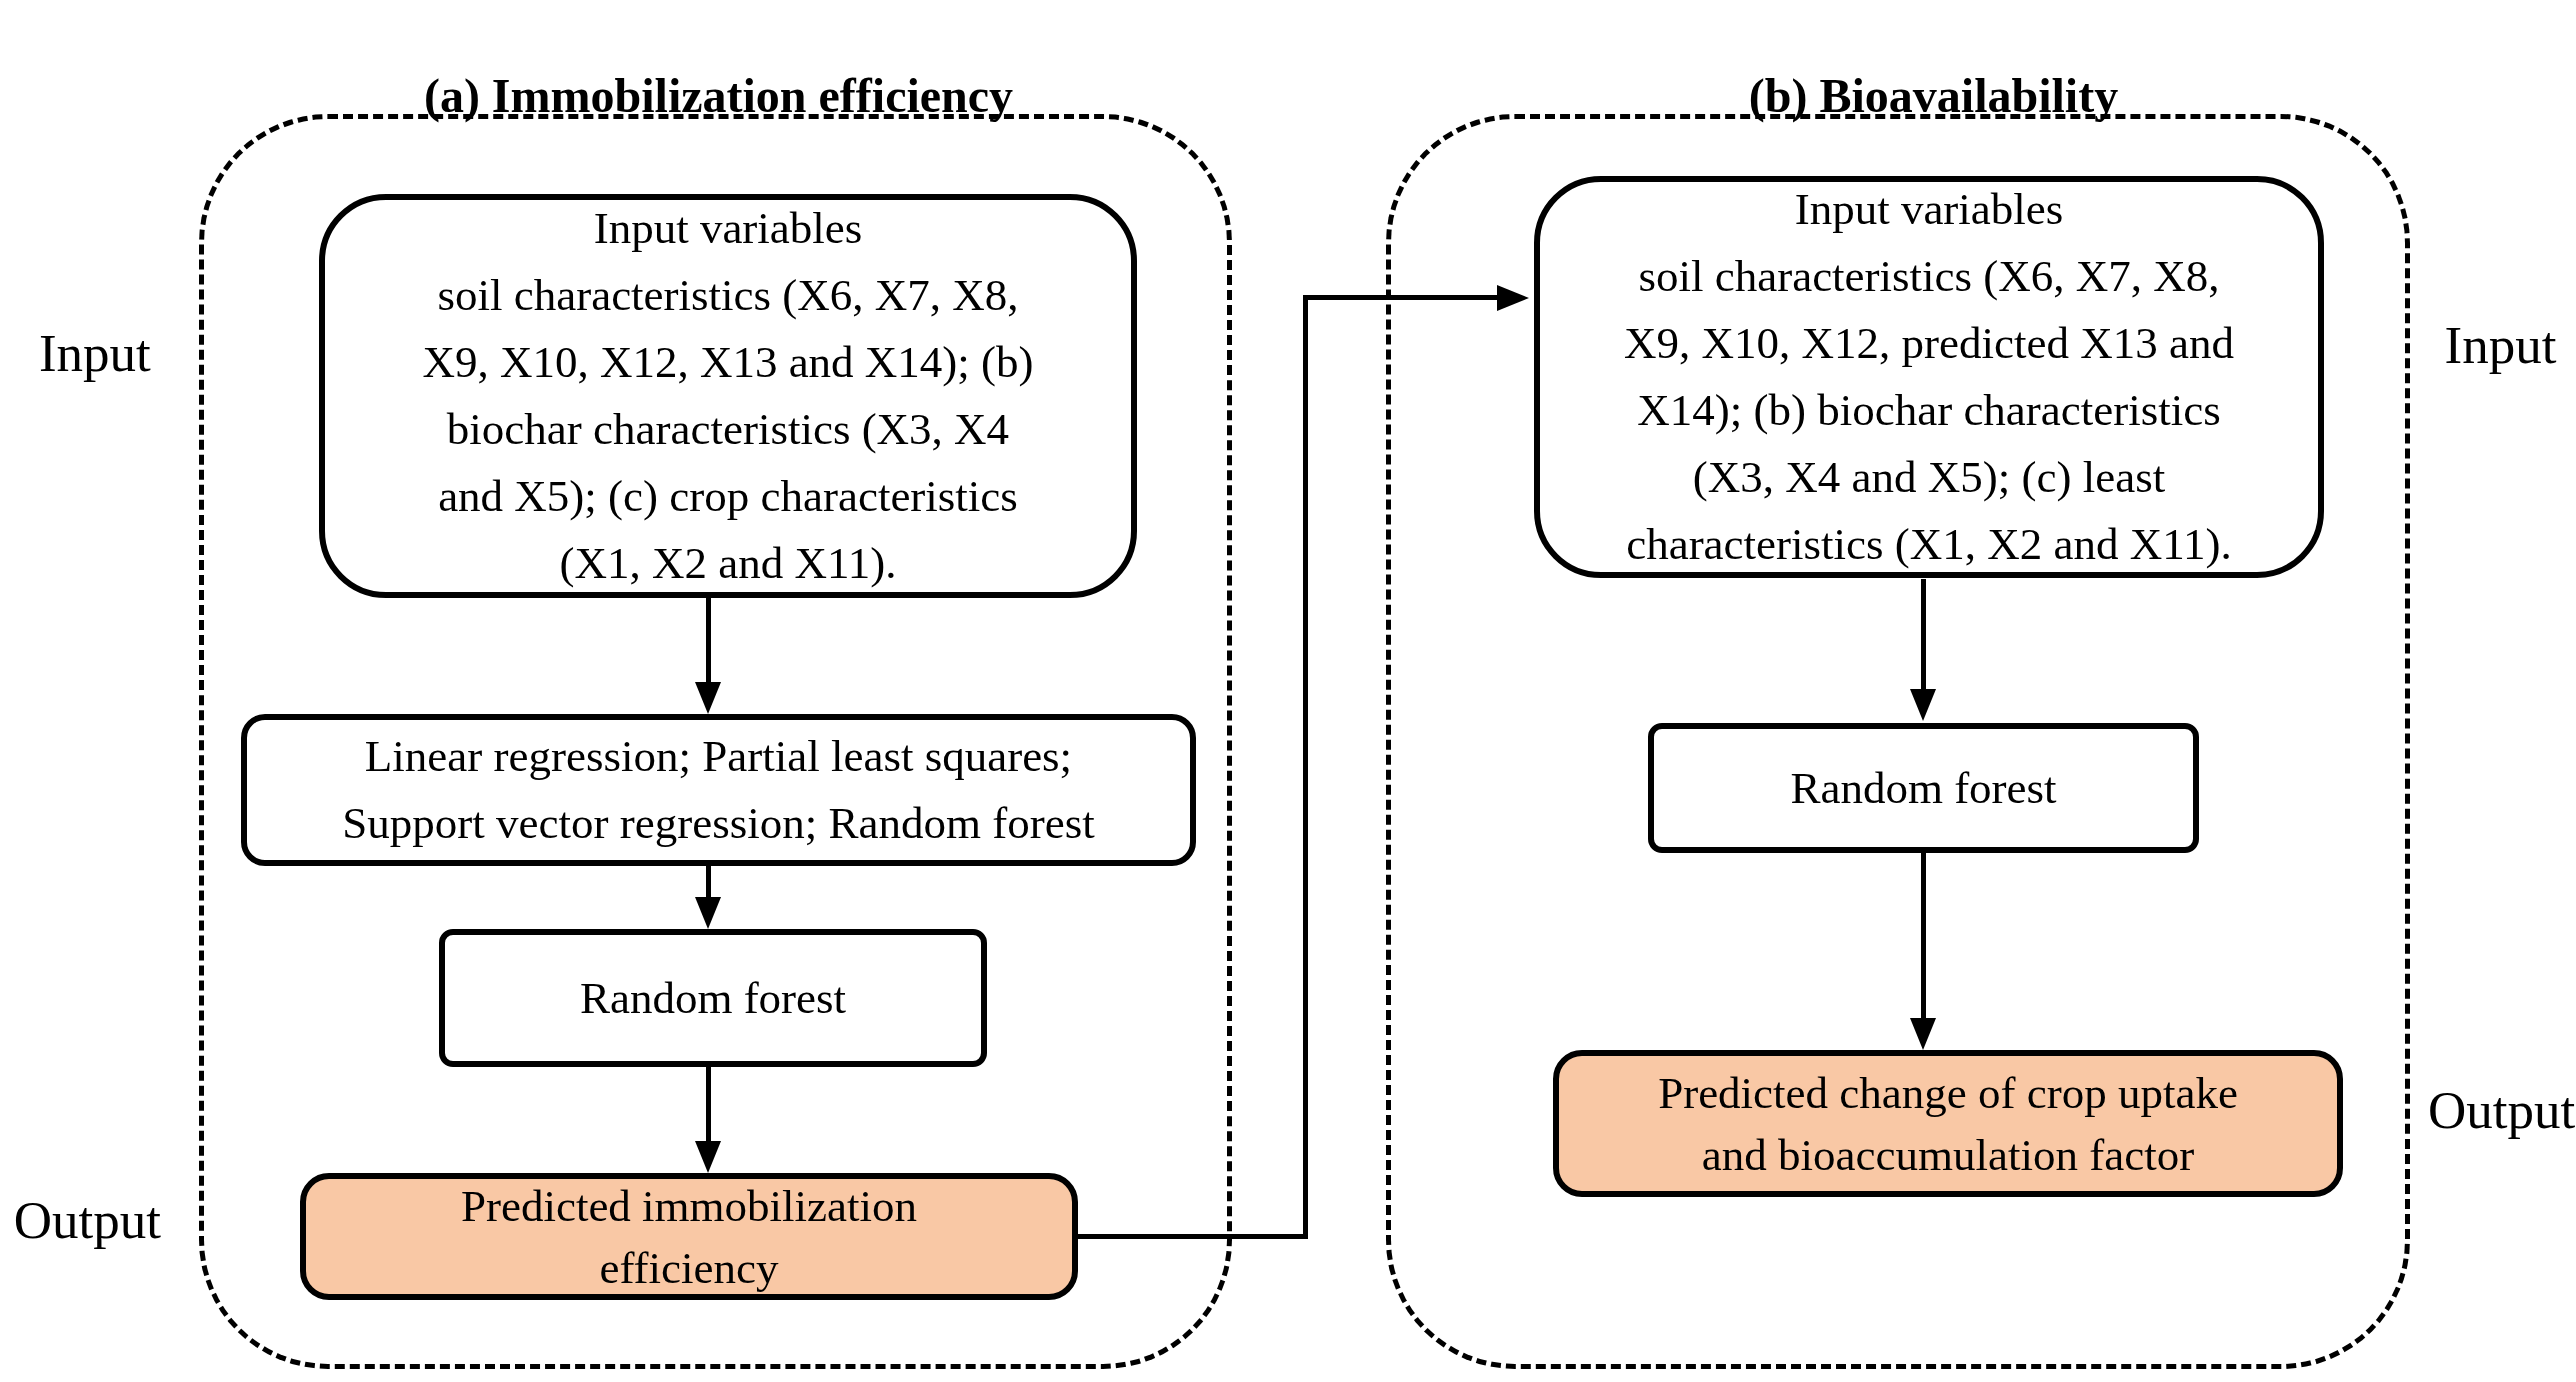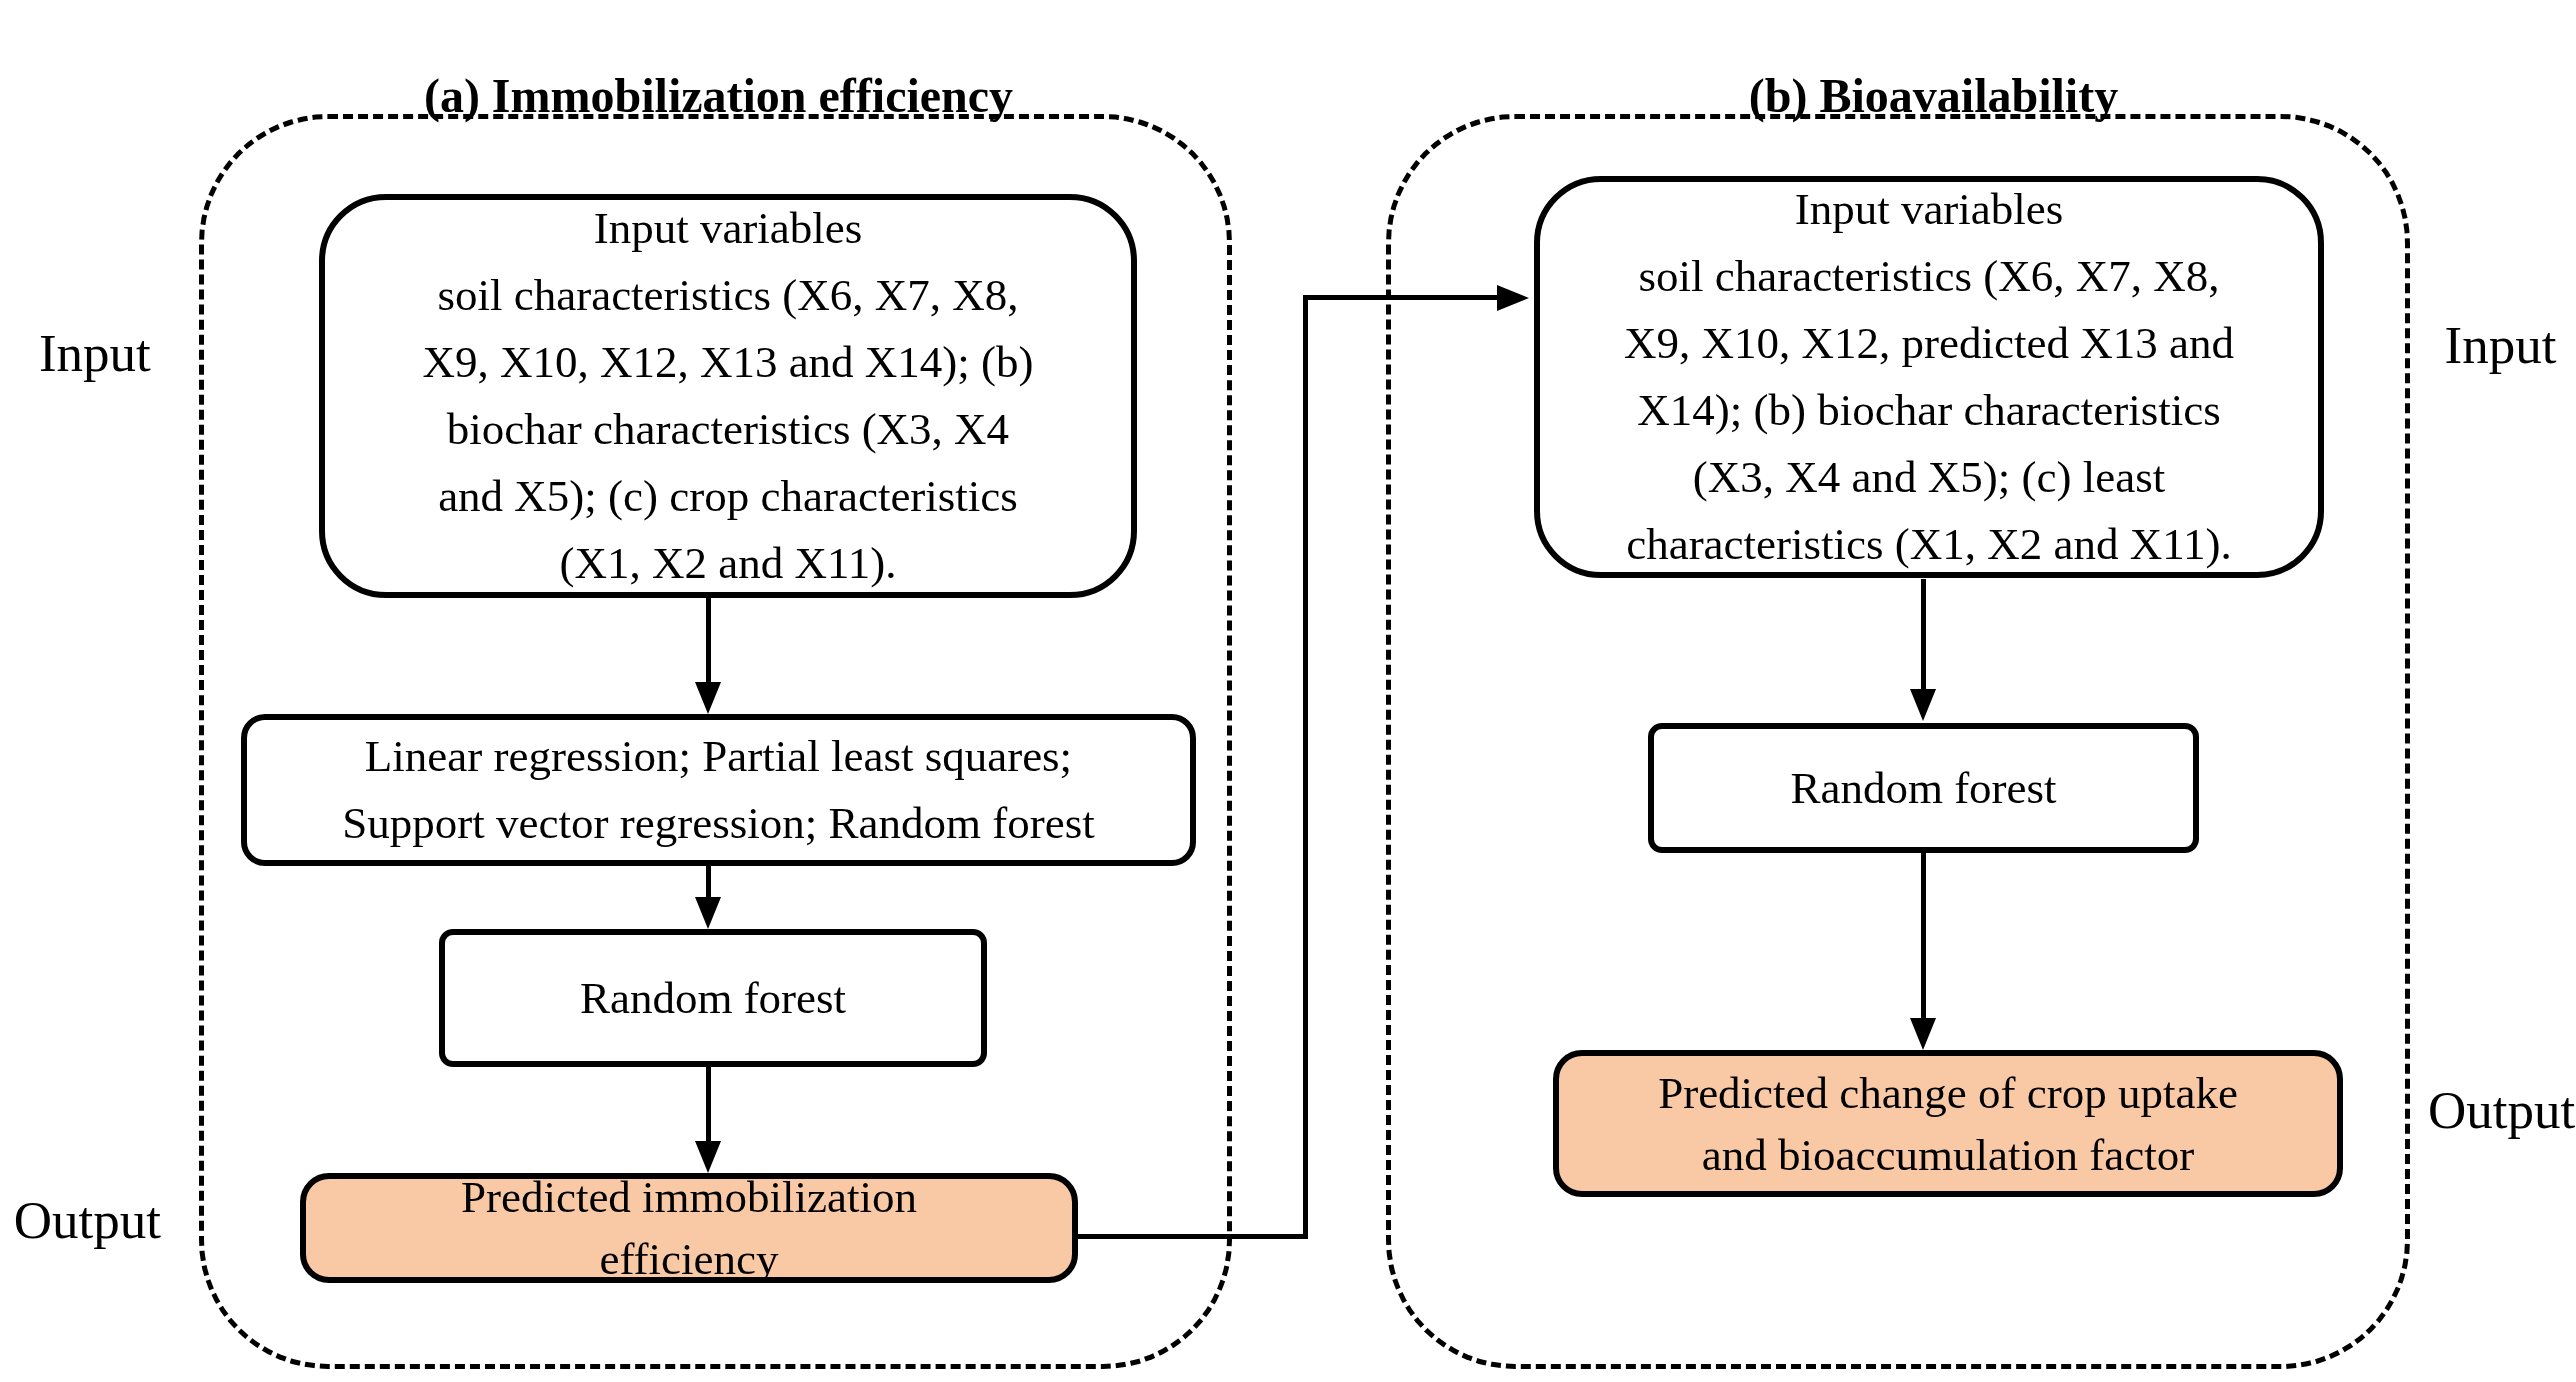--- a/index.html
+++ b/index.html
@@ -112,21 +112,21 @@
   <div class="abs vline" style="left:706px; top:865px; height:34px;"></div>
   <div class="abs arrowhead-down" style="left:695px; top:897px;"></div>
 
   <div class="abs node rf-node" style="left:439px; top:929px; width:548px; height:138px;">
     <span class="line">Random forest</span>
   </div>
 
   <div class="abs vline" style="left:706px; top:1067px; height:76px;"></div>
   <div class="abs arrowhead-down" style="left:695px; top:1141px;"></div>
 
-  <div class="abs node output-node" style="left:300px; top:1173px; width:778px; height:110px; background:#F9C8A5;">
+  <div class="abs node output-node" style="left:300px; top:1173px; width:778px; height:127px; background:#F9C8A5;">
     <span class="line">Predicted immobilization</span>
     <span class="line">efficiency</span>
   </div>
 
   <div class="abs hline" style="left:1078px; top:1234px; width:230px;"></div>
   <div class="abs vline" style="left:1303px; top:295px; height:944px;"></div>
   <div class="abs hline" style="left:1303px; top:295px; width:197px;"></div>
   <div class="abs arrowhead-right" style="left:1497px; top:285px;"></div>
 
   <div class="abs node input-node" style="left:1534px; top:176px; width:790px; height:402px;">

